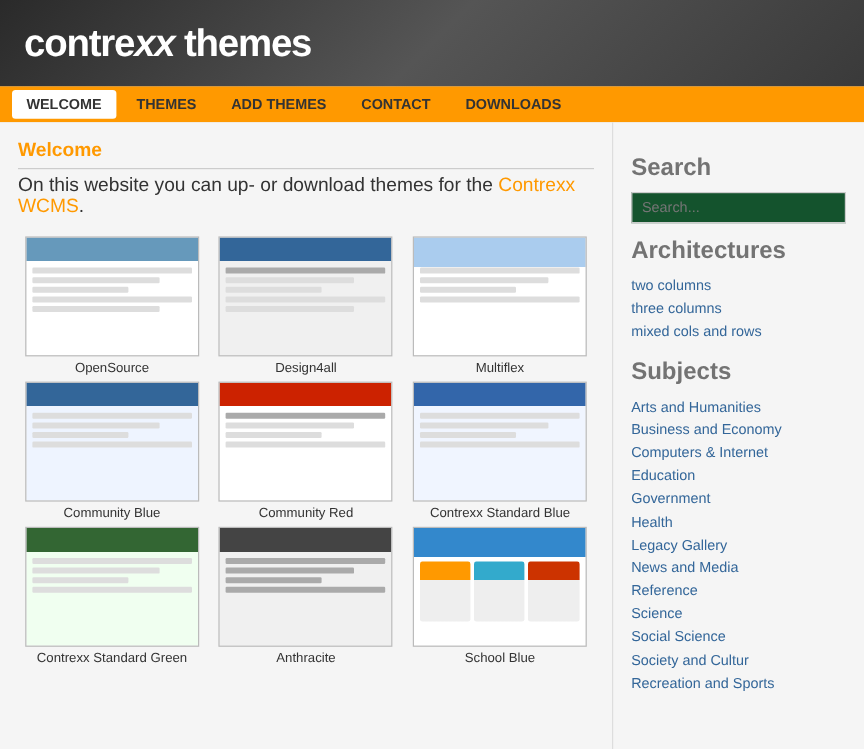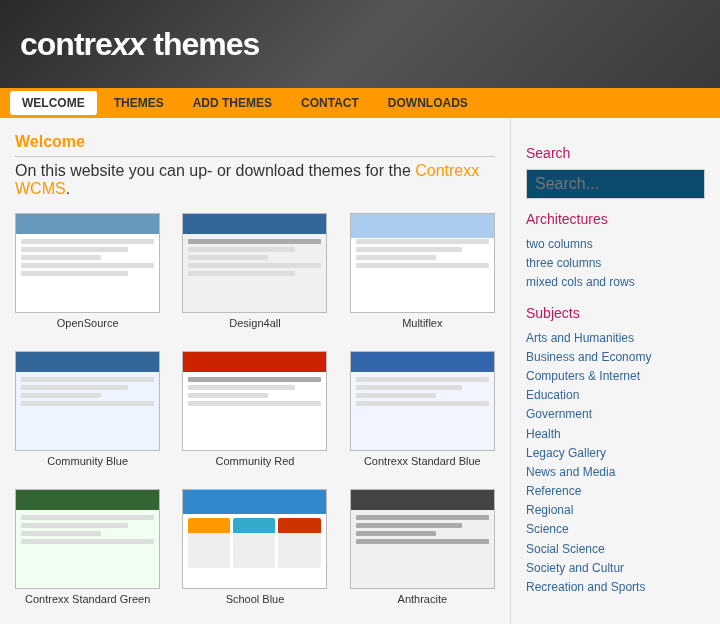--- a/index.html
+++ b/index.html
@@ -1,21 +1,21 @@
 <!DOCTYPE html>
 <html><head>
   <meta charset="utf-8">
   <style>
     * { margin: 0; padding: 0; box-sizing: border-box; }
     body { font-family: Arial, sans-serif; font-size: 12px; background: #d0d0d0; width: 720px; }
 
     
     #header {
       background: linear-gradient(135deg, #2a2a2a 0%, #555 50%, #3a3a3a 100%);
-      height: 88px;
+      height: 72px;
       display: flex;
       align-items: center;
       padding: 0 20px;
     }
     #logo-text {
       font-size: 32px;
       font-weight: bold;
       color: #f90;
       letter-spacing: -1px;
     }
@@ -75,21 +75,21 @@
     }
     #welcome-text a {
       color: #f90;
       text-decoration: none;
     }
 
     
     #thumbs-grid {
       display: grid;
       grid-template-columns: repeat(3, 1fr);
-      gap: 22px;
+      gap: 5px;
     }
 
     .thumb-item {
       display: flex;
       flex-direction: column;
       align-items: center;
     }
 
     .thumb-box {
       width: 145px;
@@ -152,34 +152,34 @@
 
     
     #sidebar {
       width: 210px;
       background: #f5f5f5;
       padding: 15px;
       border-left: 1px solid #ddd;
     }
 
     .sidebar-section-title {
-      color: #be185d;
-      font-size: 14px;
-      font-weight: normal;
+      color: #737373;
+      font-size: 20px;
+      font-weight: bold;
       margin-bottom: 8px;
       margin-top: 12px;
     }
 
     .search-box {
       width: 100%;
       padding: 5px 8px;
       border: 1px solid #ccc;
-      font-size: 16px;
+      font-size: 12px;
       color: #999;
-      background: #0c4a6e;
+      background: #14532d;
     }
 
     .arch-item, .subject-item {
       display: block;
       font-size: 12px;
       color: #336699;
       cursor: pointer;
       line-height: 1.6;
       text-decoration: none;
     }
@@ -293,42 +293,42 @@
             <div class="fake-line full"></div>
             <div class="fake-line medium"></div>
             <div class="fake-line short"></div>
             <div class="fake-line full"></div>
           </div>
         </div>
         <div class="thumb-label">Contrexx Standard Green</div>
       </div>
 
       <div class="thumb-item">
+        <div class="thumb-box thumb-anthracite">
+          <div class="thumb-inner-lines">
+            <div class="fake-line full dark"></div>
+            <div class="fake-line medium dark"></div>
+            <div class="fake-line short dark"></div>
+            <div class="fake-line full dark"></div>
+          </div>
+        </div>
+        <div class="thumb-label">Anthracite</div>
+      </div>
+
+      <div class="thumb-item">
         <div class="thumb-box thumb-school-blue">
           <div style="padding:28px 5px 5px 5px;">
             <div style="display:flex; gap:3px; height:50px;">
               <div style="width:33%; height:100%; background: linear-gradient(to bottom, #f90 0%, #f90 30%, #eee 30%); border-radius:2px;"></div>
               <div style="width:33%; height:100%; background: linear-gradient(to bottom, #33aacc 0%, #33aacc 30%, #eee 30%); border-radius:2px;"></div>
               <div style="width:34%; height:100%; background: linear-gradient(to bottom, #cc3300 0%, #cc3300 30%, #eee 30%); border-radius:2px;"></div>
             </div>
           </div>
         </div>
         <div class="thumb-label">School Blue</div>
-      </div>
-
-      <div class="thumb-item">
-        <div class="thumb-box thumb-anthracite">
-          <div class="thumb-inner-lines">
-            <div class="fake-line full dark"></div>
-            <div class="fake-line medium dark"></div>
-            <div class="fake-line short dark"></div>
-            <div class="fake-line full dark"></div>
-          </div>
-        </div>
-        <div class="thumb-label">Anthracite</div>
       </div>
 
     </div>
   </div>
 
   <div id="sidebar">
     <div class="sidebar-section-title">Search</div>
     <input class="search-box" type="text" placeholder="Search..." value="" style="">
 
     <div class="sidebar-section-title">Architectures</div>
@@ -339,21 +339,20 @@
     <div class="sidebar-section-title">Subjects</div>
     <a class="subject-item">Arts and Humanities</a>
     <a class="subject-item">Business and Economy</a>
     <a class="subject-item">Computers &amp; Internet</a>
     <a class="subject-item">Education</a>
     <a class="subject-item">Government</a>
     <a class="subject-item">Health</a>
     <a class="subject-item">Legacy Gallery</a>
     <a class="subject-item">News and Media</a>
     <a class="subject-item">Reference</a>
-    <a class="subject-item">Regional</a>
     <a class="subject-item">Science</a>
     <a class="subject-item">Social Science</a>
     <a class="subject-item">Society and Cultur</a>
     <a class="subject-item">Recreation and Sports</a>
 
     
     
   </div>
 
 </div>

